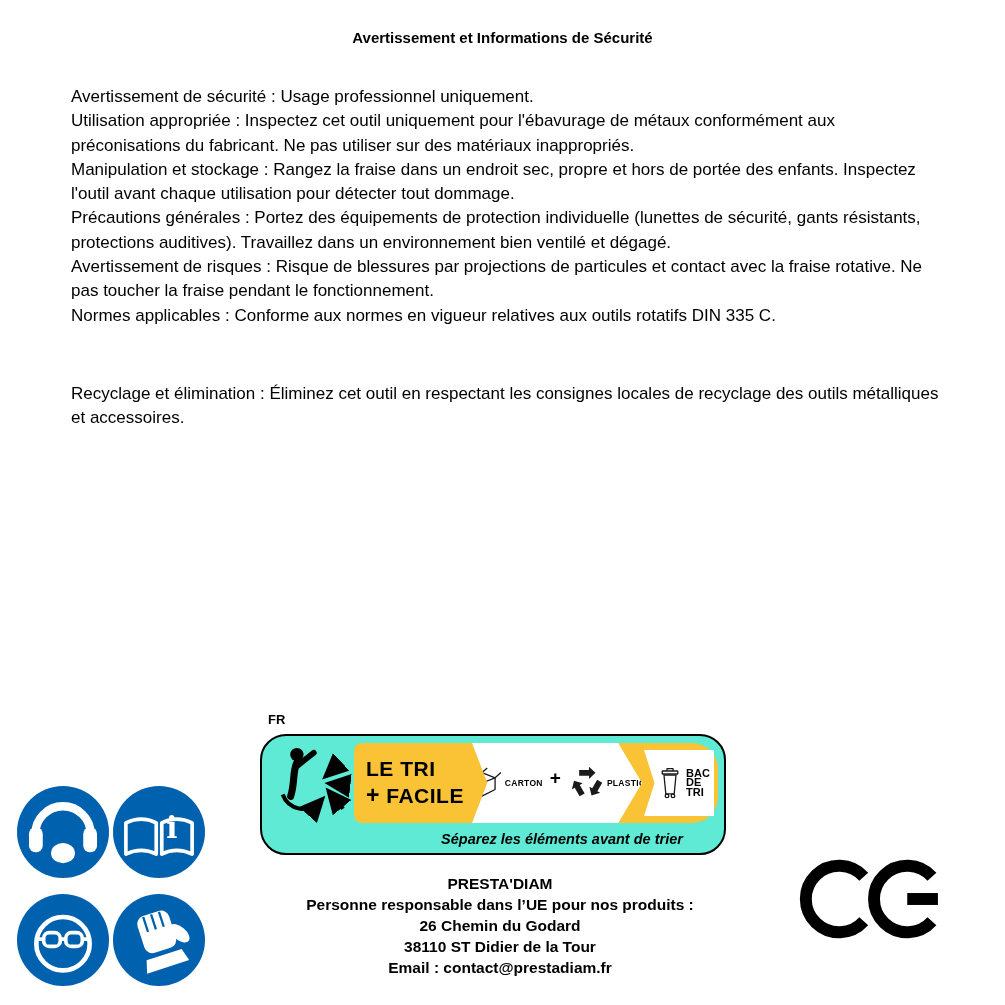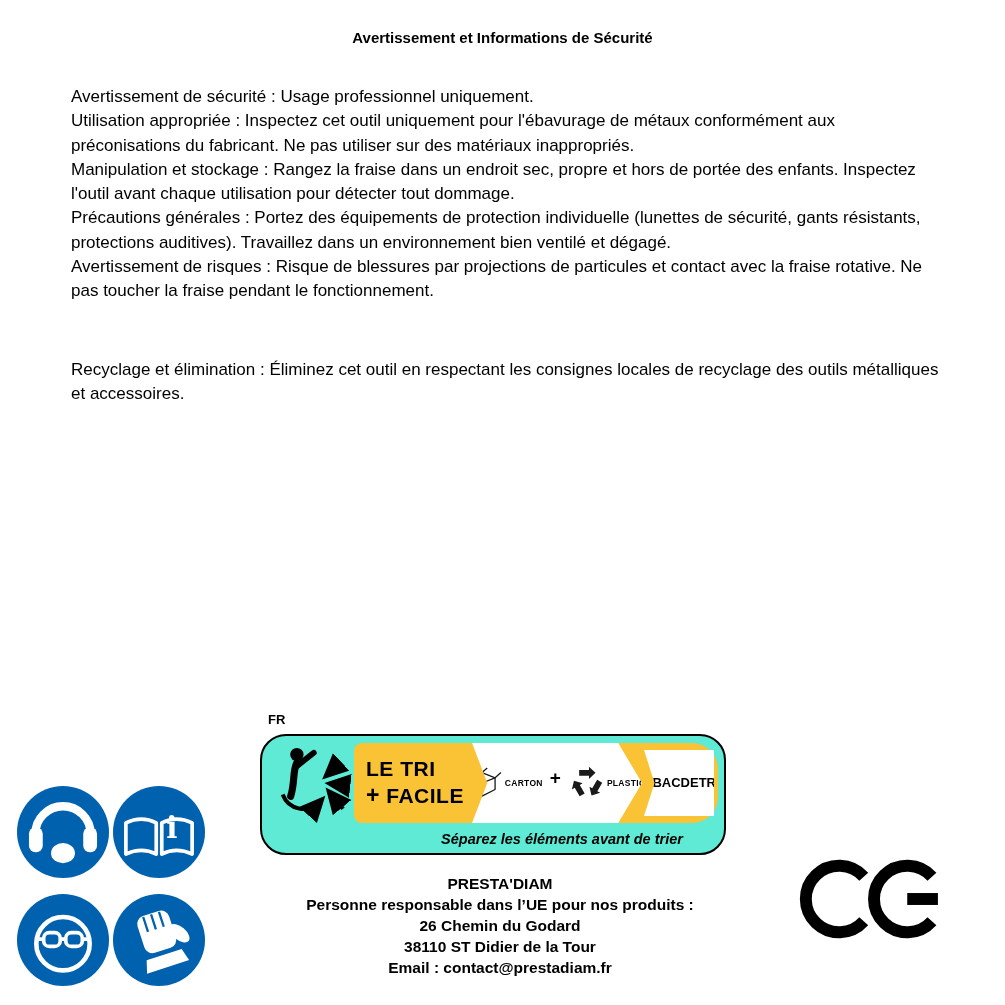--- a/index.html
+++ b/index.html
@@ -31,21 +31,21 @@
   .tri-headline .plus{font-size:23px;}
   .tri-chevron{position:absolute;left:118px;top:0;width:170px;height:80px;background:#fff;
     clip-path:polygon(0 0,86% 0,100% 50%,86% 100%,0 100%,9% 50%);
     display:flex;align-items:center;justify-content:center;gap:7px;padding:0 18px 0 22px;}
   .mat{display:flex;flex-direction:row;align-items:center;gap:1px;}
   .mat-caption{font-size:8.5px;font-weight:bold;letter-spacing:.3px;}
   .join-plus{font-size:19px;font-weight:bold;margin-top:-10px;}
   .tri-pennant{position:absolute;right:4px;top:7px;width:70px;height:66px;background:#fff;
     clip-path:polygon(0 0,100% 0,100% 100%,0 100%,15% 50%);
     display:flex;align-items:center;justify-content:center;gap:4px;padding-left:10px;}
-  .bin-lines{display:flex;flex-direction:row;font-size:13px;font-weight:bold;line-height:9.5px;}
+  .bin-lines{display:flex;flex-direction:column;font-size:11px;font-weight:bold;line-height:9.5px;}
   .tri-tagline{position:absolute;left:140px;bottom:6px;width:320px;text-align:center;
     font-size:14.5px;font-weight:bold;font-style:italic;}
 
   .picto{position:absolute;width:92px;height:92px;border-radius:50%;
     background:var(--mandatory-blue,#0061AF);}
   .picto svg{width:100%;height:100%;display:block;}
   .picto-ear{left:17px;top:786px;}
   .picto-book{left:113px;top:786px;}
   .picto-goggles{left:17px;top:894px;}
   .picto-gloves{left:113px;top:894px;}
@@ -62,20 +62,21 @@
 <div class="page">
 
   <div class="doc-title">Avertissement et Informations de Sécurité</div>
 
   <div class="body-text">
     <p>Avertissement de sécurité : Usage professionnel uniquement.</p>
     <p>Utilisation appropriée : Inspectez cet outil uniquement pour l'ébavurage de métaux conformément aux préconisations du fabricant. Ne pas utiliser sur des matériaux inappropriés.</p>
     <p>Manipulation et stockage : Rangez la fraise dans un endroit sec, propre et hors de portée des enfants. Inspectez l'outil avant chaque utilisation pour détecter tout dommage.</p>
     <p>Précautions générales : Portez des équipements de protection individuelle (lunettes de sécurité, gants résistants, protections auditives). Travaillez dans un environnement bien ventilé et dégagé.</p>
     <p>Avertissement de risques : Risque de blessures par projections de particules et contact avec la fraise rotative. Ne pas toucher la fraise pendant le fonctionnement.</p>
+    <p>Normes applicables : Conforme aux normes en vigueur relatives aux outils rotatifs DIN 335 C.</p>
     <p class="recycle-par">Recyclage et élimination : Éliminez cet outil en respectant les consignes locales de recyclage des outils métalliques et accessoires.</p>
   </div>
 
   <div class="fr-label">FR</div>
 
   <div class="tri-box">
     <svg class="triman" viewBox="0 0 90 95">
       <defs>
         <marker id="ah" markerWidth="7" markerHeight="7" refX="4.5" refY="3" orient="auto">
           <path d="M0 0 L6.5 3 L0 6 Z" fill="#000"></path>

